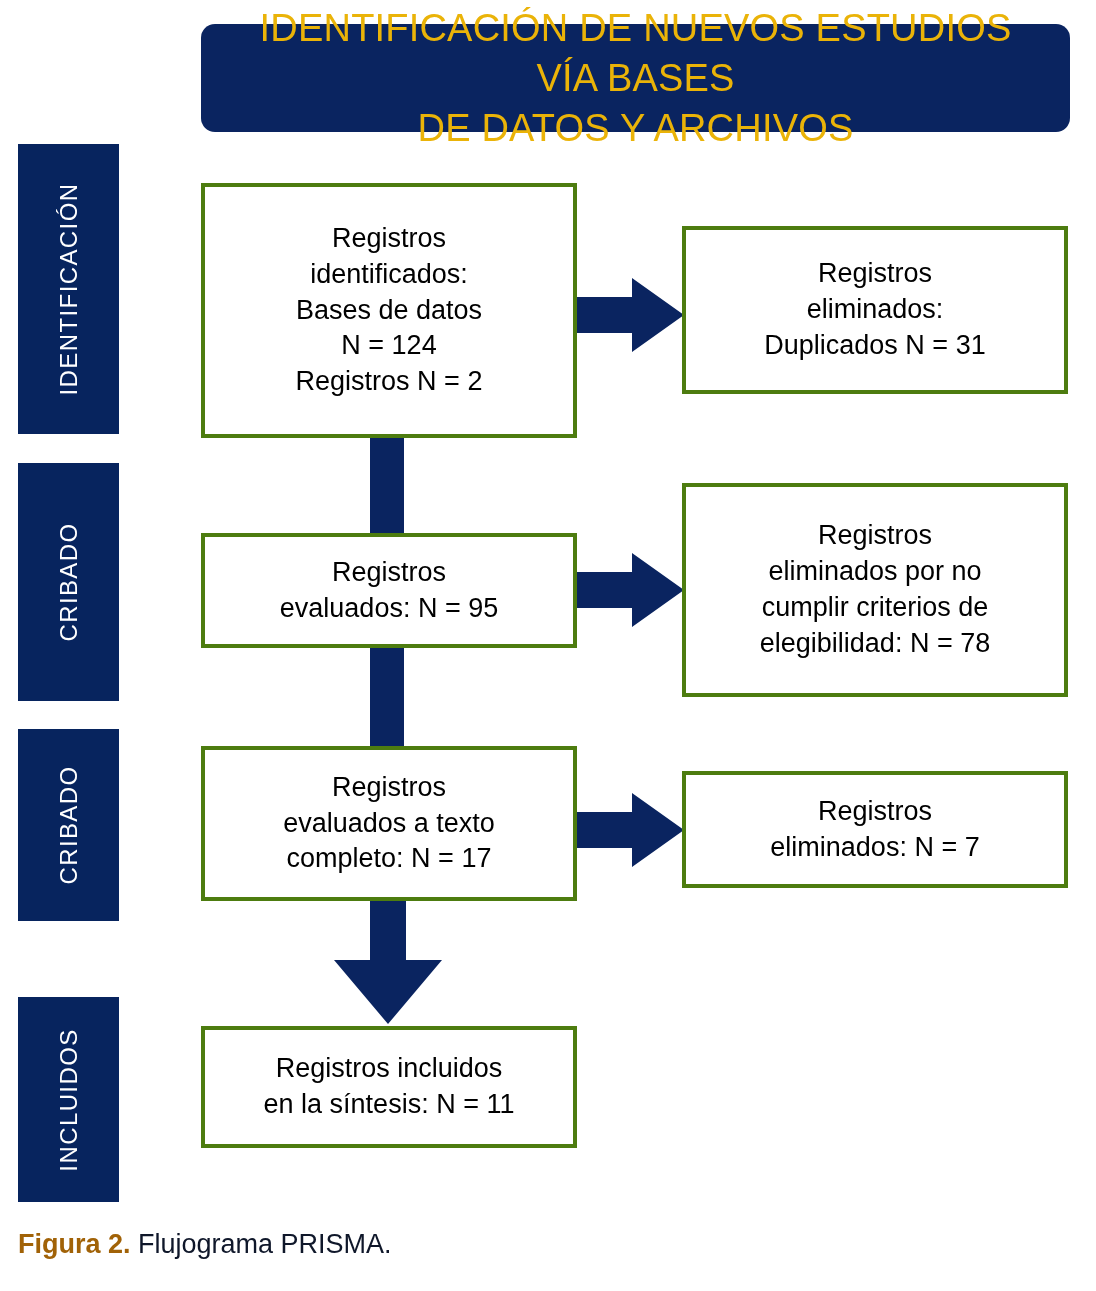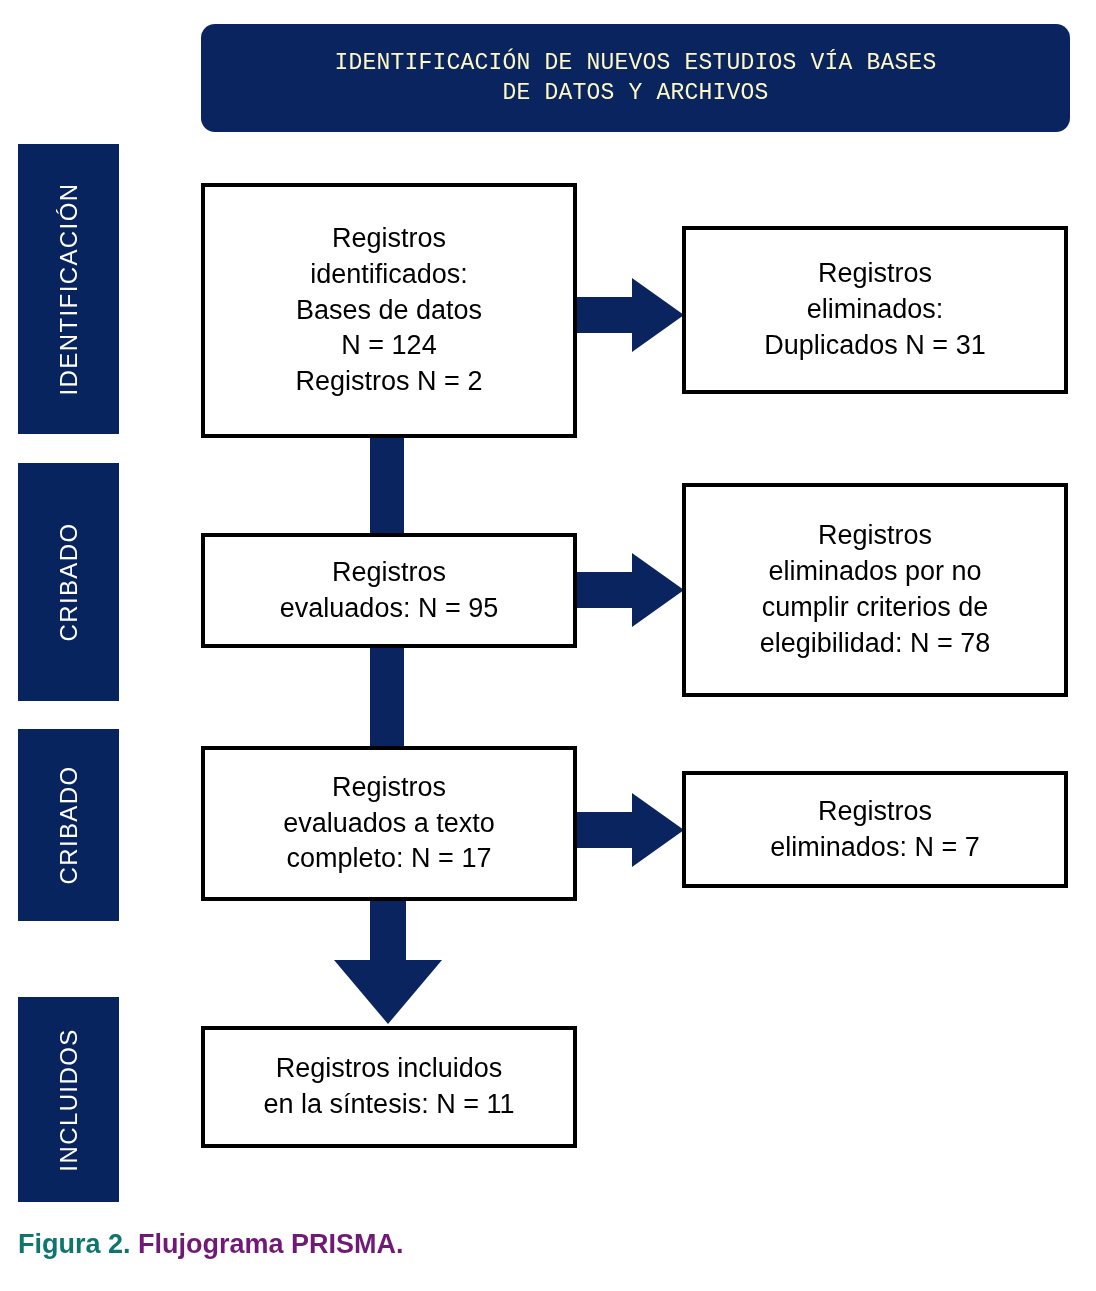--- a/index.html
+++ b/index.html
@@ -32,27 +32,26 @@
     height: 108px;
     background: #0a2460;
     border-radius: 14px;
     display: flex;
     align-items: center;
     justify-content: center;
     box-sizing: border-box;
     padding: 0 24px;
   }
   .header-banner .header-text {
-    color: #fef9c3;
-    font-size: 23px;
+    color: #eab308;
+    font-size: 38px;
     line-height: 1.32;
     text-align: center;
     letter-spacing: 0.2px;
     white-space: pre-line;
-    font-family: Liberation Mono, monospace;
   }
 
   
   .stage-band {
     position: absolute;
     left: 18px;
     width: 101px;
     background: #07245e;
     overflow: hidden;
   }
@@ -65,21 +64,21 @@
     white-space: nowrap;
     color: #ffffff;
     font-size: 24px;
     letter-spacing: 1.4px;
   }
 
   
   .flow-box {
     position: absolute;
     background: #ffffff;
-    border: 4px solid #000000;
+    border: 4px solid #4d7c0f;
     box-sizing: border-box;
     display: flex;
     align-items: center;
     justify-content: center;
     text-align: center;
     padding: 4px 20px;
   }
   .flow-box .box-text {
     font-size: 27px;
     line-height: 1.33;
@@ -100,26 +99,26 @@
   
   .caption {
     position: absolute;
     left: 18px;
     top: 1228px;
     font-size: 27px;
     line-height: 1.2;
     white-space: nowrap;
   }
   .caption .caption-strong {
-    color: #0f766e;
+    color: #a16207;
     font-weight: bold;
   }
   .caption .caption-rest {
-    color: #701a75;
-    font-weight: bold;
+    color: #0f172a;
+    font-weight: normal;
   }
 </style>
 </head>
 <body>
 
 <div id="canvas">
 
   <div class="header-banner">
     <div class="header-text">IDENTIFICACIÓN DE NUEVOS ESTUDIOS VÍA BASES
 DE DATOS Y ARCHIVOS</div>

